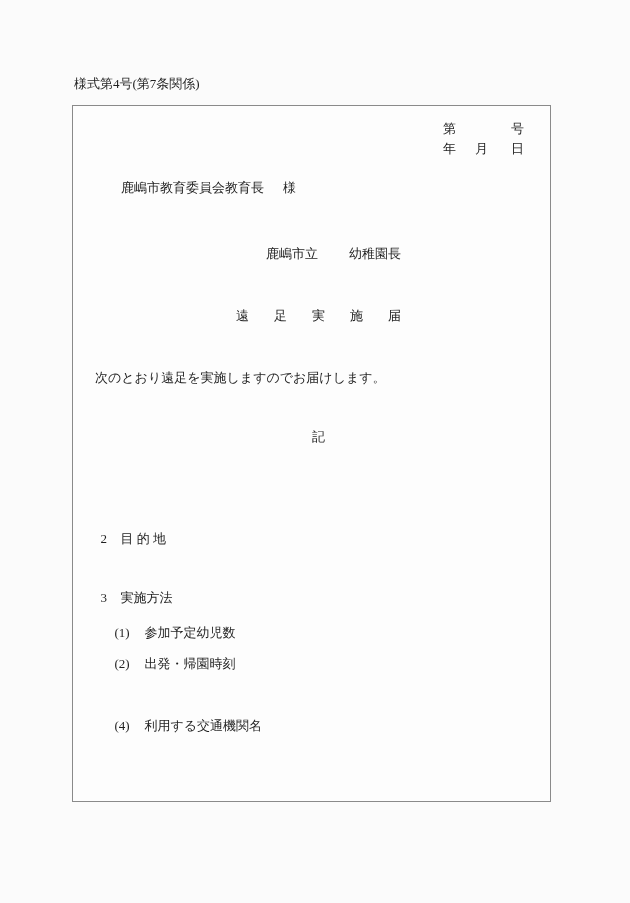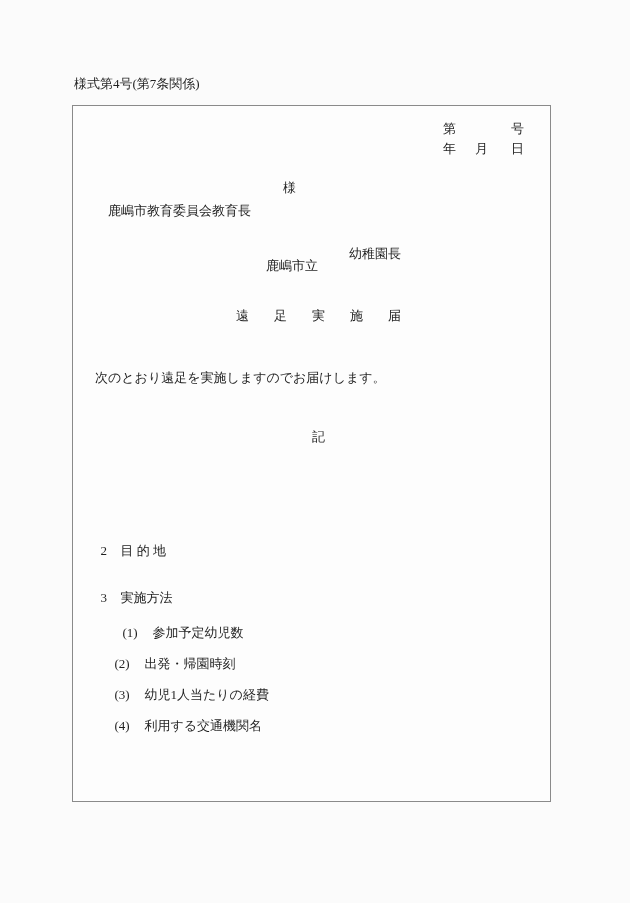--- a/index.html
+++ b/index.html
@@ -70,55 +70,52 @@
       <span class="abs-span" style="left:438px;">号</span>
     </div>
 
     <div class="line" style="top:36px; left:0; width:100%; height:14px;">
       <span class="abs-span" style="left:370px;">年</span>
       <span class="abs-span" style="left:402px;">月</span>
       <span class="abs-span" style="left:438px;">日</span>
     </div>
 
     <div class="line" style="top:75px; left:0; width:100%; height:14px;">
-      <span class="abs-span" style="left:35px;margin-top:23px;">鹿嶋市教育委員会教育長</span>
+      <span class="abs-span" style="left:48px;">鹿嶋市教育委員会教育長</span>
       <span class="abs-span" style="left:210px;">様</span>
     </div>
 
     <div class="line" style="top:141px; left:0; width:100%; height:14px;">
-      <span class="abs-span" style="left:193px;margin-top:12px;">鹿嶋市立</span>
+      <span class="abs-span" style="left:193px;">鹿嶋市立</span>
       <span class="abs-span" style="left:276px;">幼稚園長</span>
     </div>
 
     <div class="line" style="top:265px; left:22px;">次のとおり遠足を実施しますのでお届けします。</div>
 
     <div class="line doc-title" style="top:203px; left:163px;">遠足実施届</div>
 
     <div class="line" style="top:324px; left:239px;">記</div>
 
 
-    <div class="line" style="top:424px; left:8px;">
+    <div class="line" style="top:412px; left:8px;">
       <span class="num">2</span><span>目 的 地</span>
     </div>
 
     <div class="line" style="top:471px; left:8px;font-family:Liberation Serif, serif;">
       <span class="num">3</span><span>実施方法</span>
     </div>
 
-    <div class="line" style="top:506px; left:30px;">
+    <div class="line" style="top:506px; left:22px;">
       <span class="subnum">(1)</span><span>参加予定幼児数</span>
     </div>
 
     <div class="line" style="top:537px; left:22px;">
       <span class="subnum">(2)</span><span>出発・帰園時刻</span>
     </div>
 
-    <div class="line" style="top:568px; left:22px;">
-      <span class="subnum">(3)</span><span>幼児1人当たりの経費</span>
-    </div>
 
     <div class="line" style="top:599px; left:22px;">
       <span class="subnum">(4)</span><span>利用する交通機関名</span>
     </div>
 
 
   </div>
 </div>
 
 </body></html>

